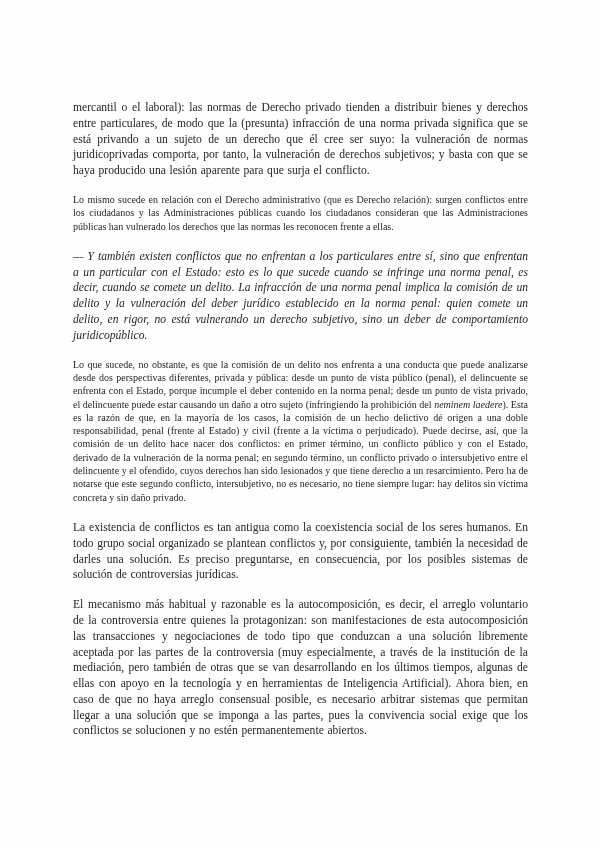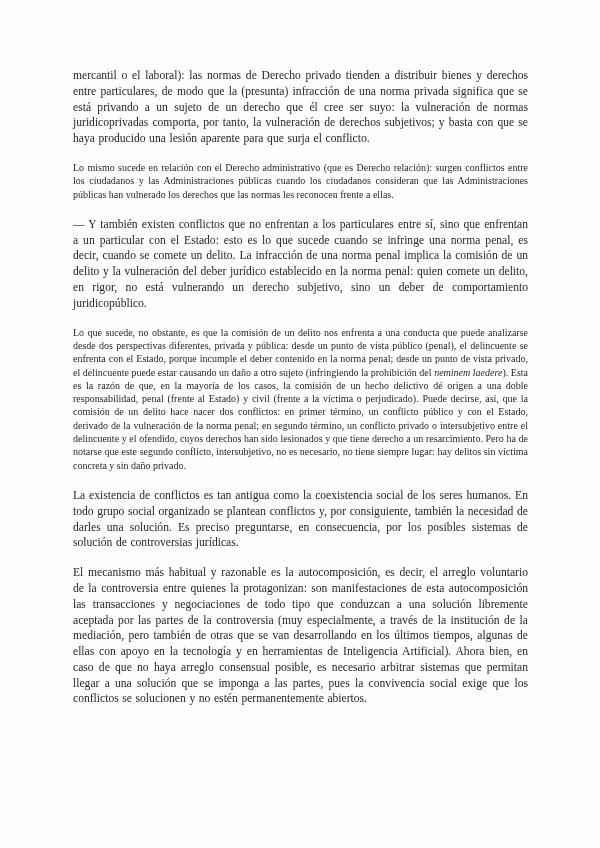--- a/index.html
+++ b/index.html
@@ -11,40 +11,41 @@
     width: 600px;
     height: 848px;
     overflow: hidden;
     font-family: "Liberation Serif", "DejaVu Serif", serif;
     color: #262626;
   }
   .page {
     box-sizing: border-box;
     width: 600px;
     height: 848px;
-    padding: 68px 72px 60px 73px;
+    padding: 100px 72px 60px 73px;
     background: #fefefe;
   }
   .para {
     margin: 0 0 14px 0;
     text-align: justify;
     text-justify: inter-word;
   }
   .para.normal {
     font-size: 11.6px;
     line-height: 15.8px;
     word-spacing: 0.06em;
   }
   .para.small {
     font-size: 10px;
     line-height: 13.3px;
     margin-bottom: 16px;
   }
   .para.normal.dash {
     margin-top: 14px;
+    font-style: italic;
   }
   em {
   }
 </style>
 </head>
 <body>
 
 <div class="page">
 
   <p class="para normal">mercantil o el laboral): las normas de Derecho privado tienden a distribuir bienes y derechos entre particulares, de modo que la (presunta) infracción de una norma privada significa que se está privando a un sujeto de un derecho que él cree ser suyo: la vulneración de normas juridicoprivadas comporta, por tanto, la vulneración de derechos subjetivos; y basta con que se haya producido una lesión aparente para que surja el conflicto.</p>

